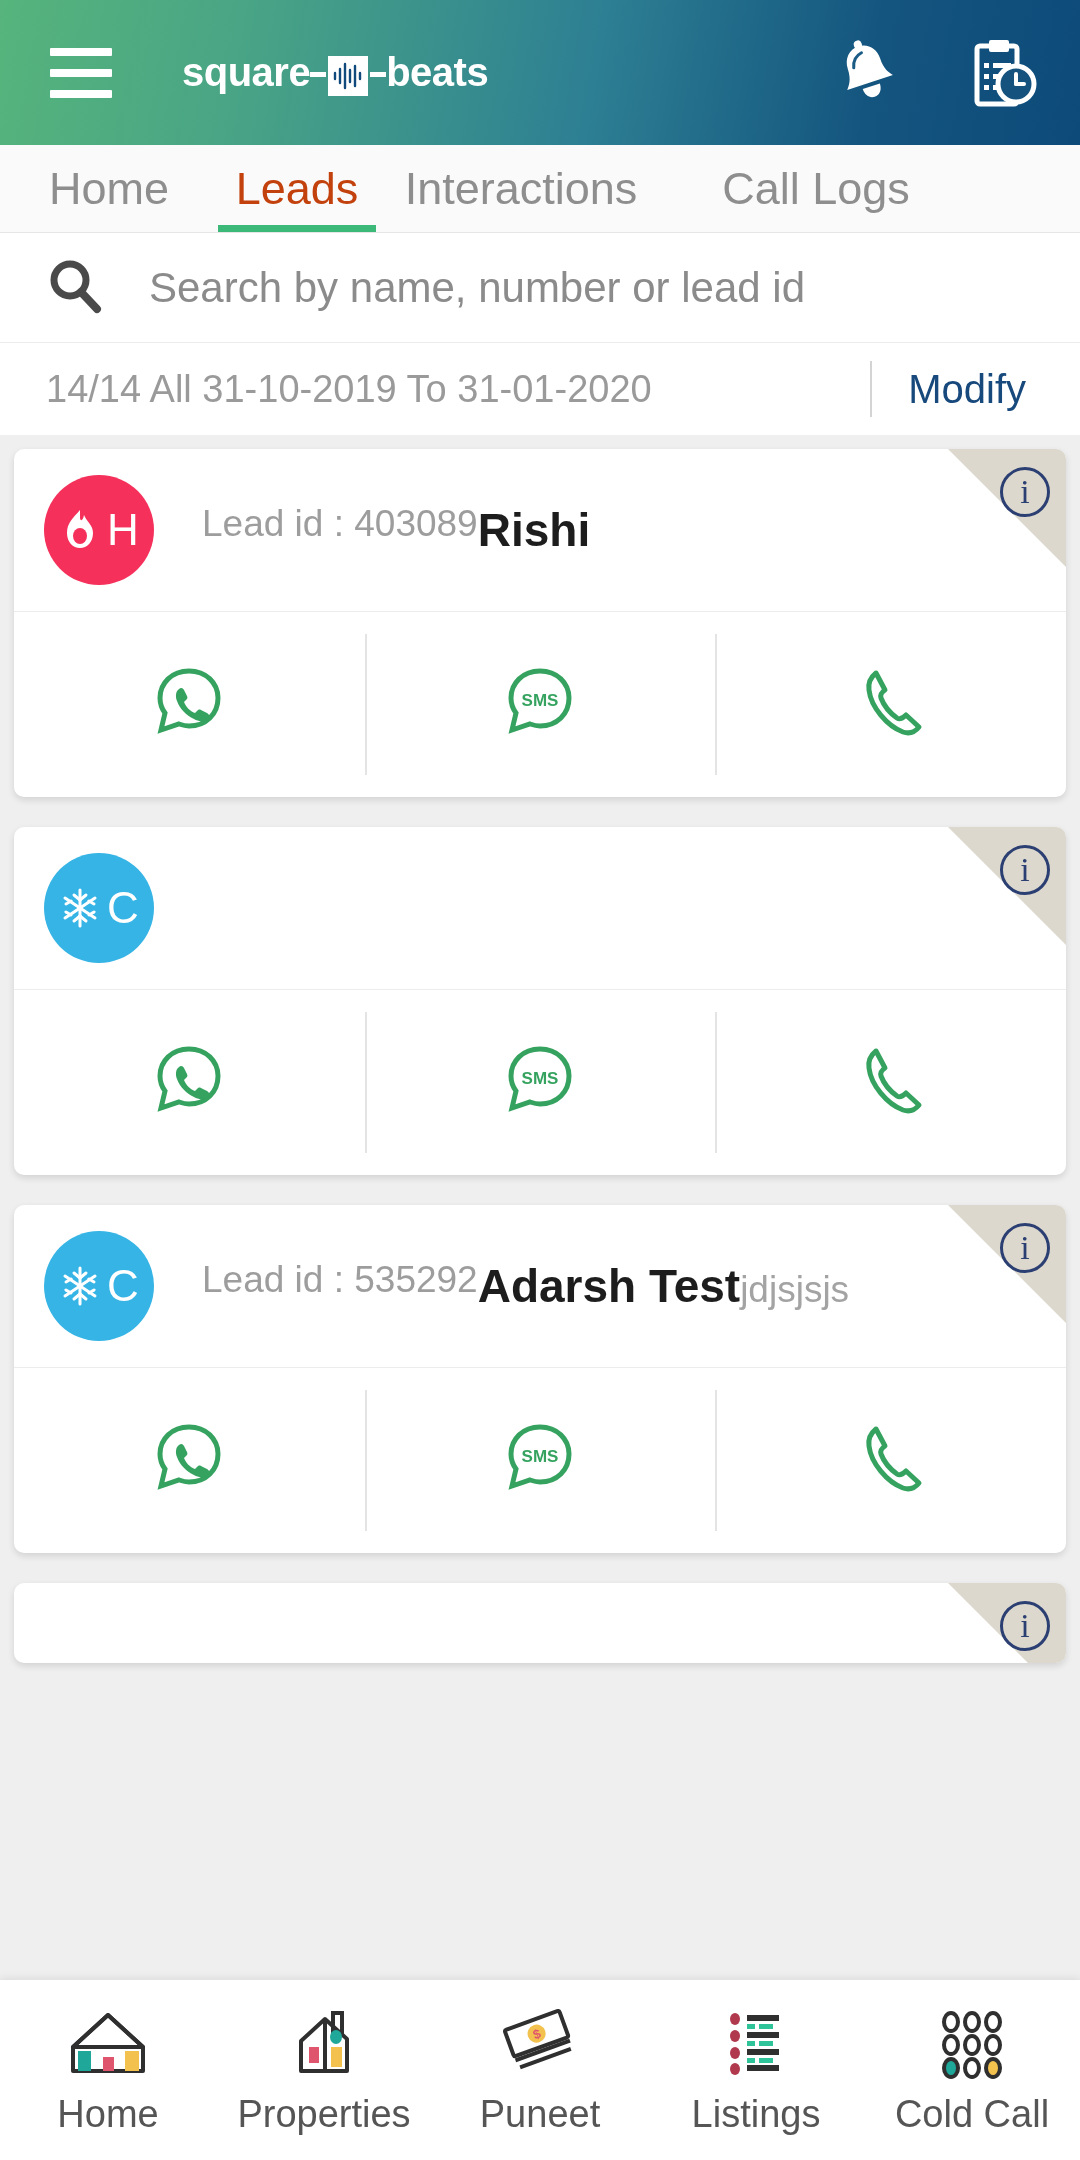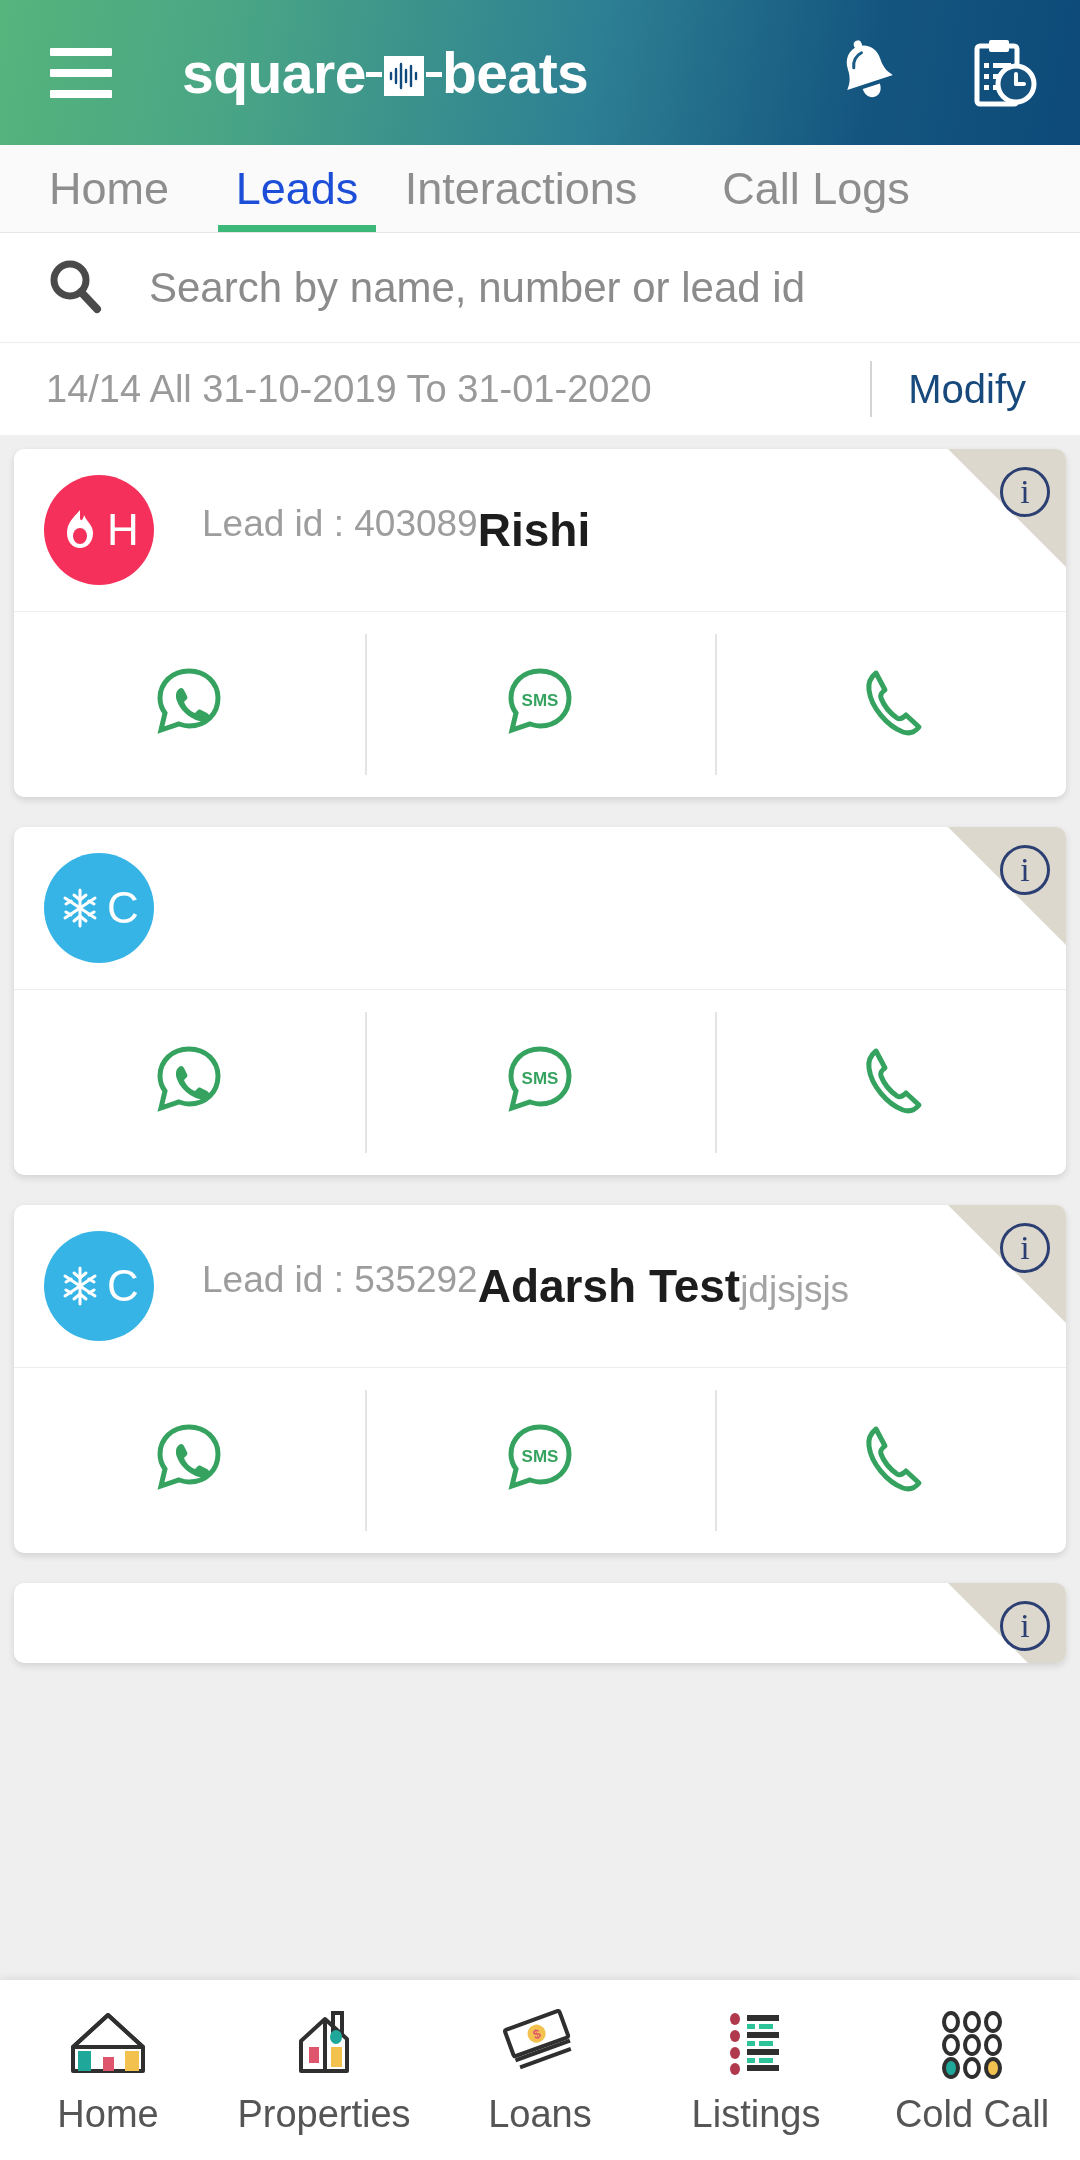--- a/index.html
+++ b/index.html
@@ -12,41 +12,41 @@
   .phone { position: relative; width: 1080px; height: 2160px; background: #efefef; display: flex; flex-direction: column; }
 
   
   .appbar {
     height: 145px; flex: 0 0 145px;
     background: linear-gradient(100deg, #56b47c 0%, #49a585 22%, #2d7f93 55%, #14557f 80%, #0d4a7a 100%);
     display: flex; align-items: center; padding: 0 42px; position: relative;
   }
   .hamburger { width: 78px; height: 62px; display: flex; flex-direction: column; justify-content: space-between; padding: 6px 8px; cursor: pointer; }
   .hamburger span { display: block; height: 8px; background: #ffffff; border-radius: 1px; width: 100%; }
-  .brand { margin-left: 62px; display: flex; align-items: center; color: #ffffff; font-size: 57px; font-weight: 700; letter-spacing: -0.5px; }
+  .brand { margin-left: 62px; display: flex; align-items: center; color: #ffffff; font-size: 40px; font-weight: 700; letter-spacing: -0.5px; }
   .brand .wave {
     display: inline-flex; align-items: center; justify-content: center;
     width: 40px; height: 40px; background: #ffffff; margin: 0 2px; position: relative; top: 3px;
   }
   .brand .dash { display: inline-block; width: 16px; height: 5px; background: #fff; position: relative; top: 2px; }
   .appbar-actions { margin-left: auto; display: flex; align-items: center; gap: 72px; }
   .appbar-icon { width: 66px; height: 72px; display: flex; align-items: center; justify-content: center; cursor: pointer; }
 
   
   .tabs {
     height: 88px; flex: 0 0 88px; background: #fafafa;
     display: flex; align-items: stretch; position: relative; border-bottom: 1px solid #e6e6e6;
   }
   .tab { flex: 0 0 auto; display: flex; align-items: center; justify-content: center;
          font-size: 45px; color: #8e8e8e; position: relative; cursor: pointer; }
   .tab:nth-child(1) { width: 218px; }
   .tab:nth-child(2) { width: 158px; }
   .tab:nth-child(3) { width: 290px; }
   .tab:nth-child(4) { width: 300px; }
-  .tab.active { color: #1d4ed8; align-items: center; }
+  .tab.active { color: #c2410c; align-items: center; }
   .tab.active::after { content:""; position: absolute; left: 0; right: 0; bottom: 0; height: 7px; background: #3cb878; }
 
   
   .search-wrap { background: #ffffff; flex: 0 0 auto; }
   .search-row { height: 110px; display: flex; align-items: center; padding: 0 46px; border-bottom: 1px solid #ececec; }
   .search-placeholder { margin-left: 45px; font-size: 42px; color: #8b8b8b; }
 
   .filter-row { height: 92px; display: flex; align-items: center; padding: 0 46px; background: #ffffff; }
   .filter-text { font-size: 38px; color: #9a9a9a; flex: 1; }
   .filter-divider { width: 2px; height: 56px; background: #d4d4d4; margin-right: 36px; }
@@ -404,21 +404,21 @@
         <svg width="86" height="70" viewBox="0 0 86 70" aria-hidden="true">
           <g transform="rotate(-20 43 34)">
             <rect x="14" y="10" width="58" height="28" rx="2" fill="none" stroke="#2f2f2f" stroke-width="4"></rect>
             <circle cx="43" cy="24" r="9" fill="#f2c14e"></circle>
             <text x="43" y="29" font-size="13" font-weight="700" text-anchor="middle" fill="#e0556e" font-family="Liberation Sans, sans-serif">$</text>
             <path d="M14 42 h58" stroke="#2f2f2f" stroke-width="4" fill="none"></path>
             <path d="M16 50 h54" stroke="#2f2f2f" stroke-width="4" fill="none"></path>
           </g>
         </svg>
       </span>
-      <span class="nav-label">Loans</span>
+      <span class="nav-label">Puneet</span>
     </div>
 
     <div class="navitem">
       <span class="nav-ico">
         <svg width="86" height="70" viewBox="0 0 86 70" aria-hidden="true">
           <g>
             <ellipse cx="22" cy="10" rx="5" ry="6" fill="#b0394e"></ellipse>
             <rect x="34" y="6" width="32" height="6" fill="#2f2f2f"></rect>
             <rect x="34" y="15" width="8" height="5" fill="#2fc39a"></rect>
             <rect x="46" y="15" width="14" height="5" fill="#2fc39a"></rect>

